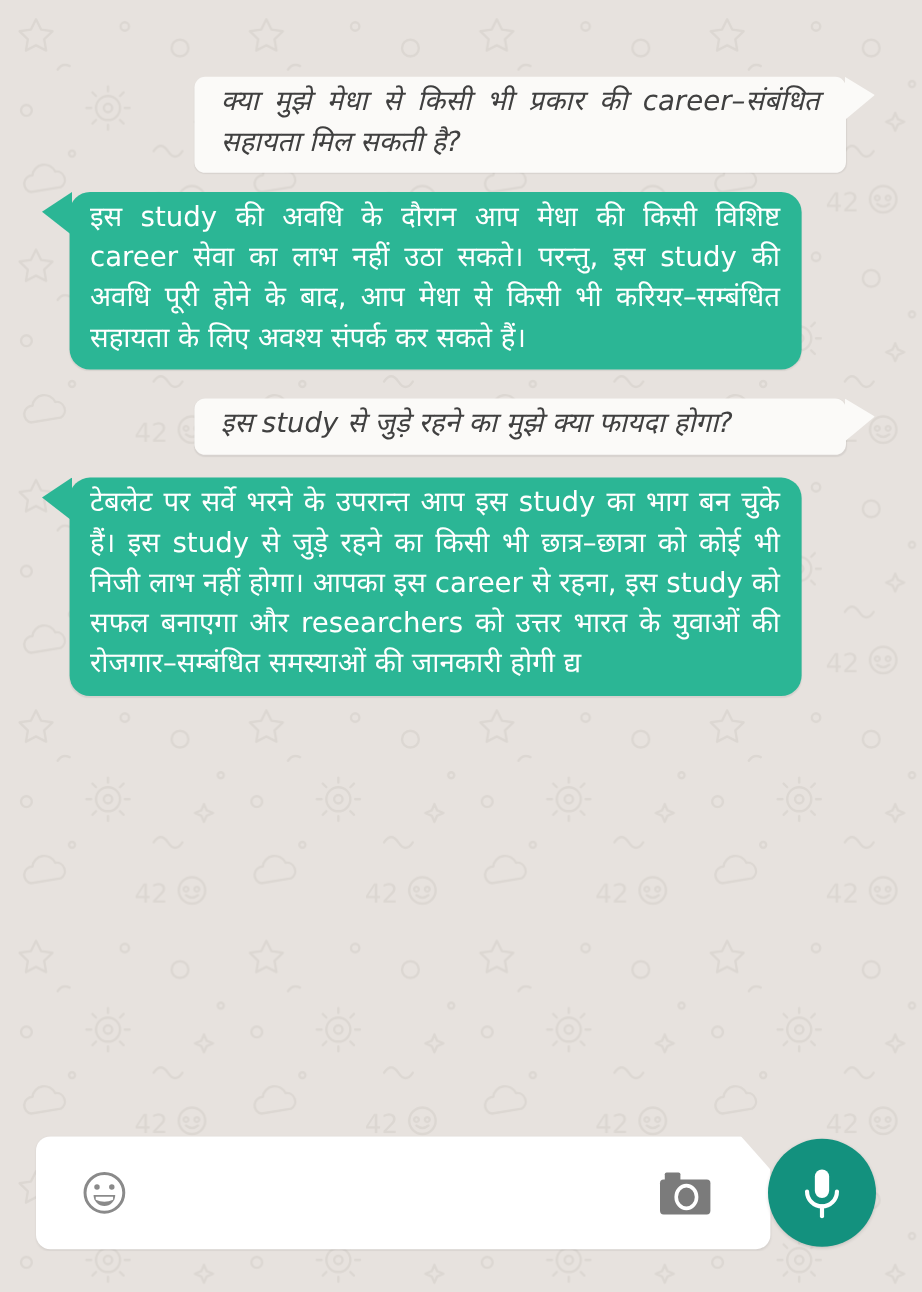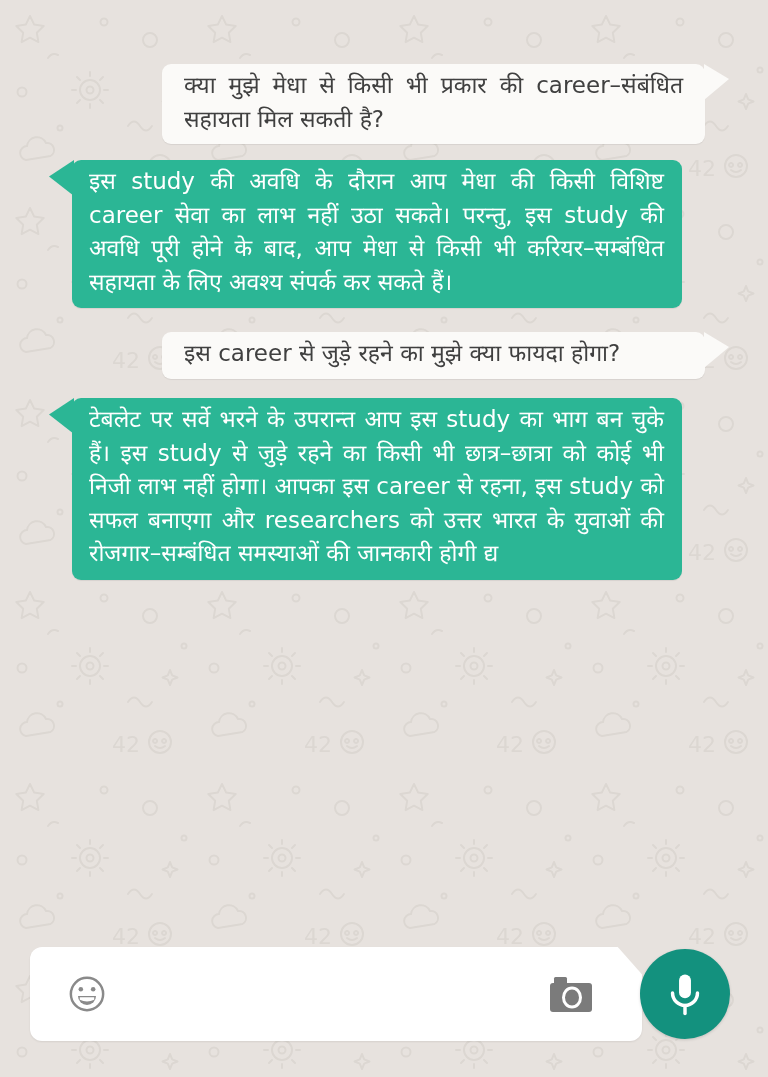--- a/index.html
+++ b/index.html
@@ -36,27 +36,29 @@
     border-radius: 9px;
     box-shadow: 0 1px 1px rgba(0,0,0,0.07);
   }
   .bubble .txt { display: inline; }
   .bubble.outgoing {
     right: 63px;
     width: 543px;
     background: #fbfaf8;
     color: #404040;
     padding: 5px 22px 8px 22px;
+    font-style: italic;
   }
   .bubble.incoming {
-    left: 72px;
+    left: 58px;
     width: 610px;
     background: #2bb695;
     color: #ffffff;
     padding: 5px 18px 9px 17px;
+    border-radius: 17px;
   }
   .bubble-1 { top: 64px;  min-height: 76px; }
   .bubble-2 { top: 160px; min-height: 142px; }
   .bubble-3 { top: 332px; min-height: 41px; }
   .bubble-4 { top: 398px; min-height: 175px; }
   .tail {
     position: absolute;
     top: 0;
     width: 25px;
     height: 36px;
@@ -177,21 +179,21 @@
       <span class="txt">क्या मुझे मेधा से किसी भी प्रकार की career–संबंधित सहायता मिल सकती है?</span>
     </div>
 
     <div class="bubble incoming bubble-2">
       <span class="tail"></span>
       <span class="txt">इस study की अवधि के दौरान आप मेधा की किसी विशिष्ट career सेवा का लाभ नहीं उठा सकते। परन्तु, इस study की अवधि पूरी होने के बाद, आप मेधा से किसी भी करियर–सम्बंधित सहायता के लिए अवश्य संपर्क कर सकते हैं।</span>
     </div>
 
     <div class="bubble outgoing bubble-3">
       <span class="tail"></span>
-      <span class="txt">इस career से जुड़े रहने का मुझे क्या फायदा होगा?</span>
+      <span class="txt">इस study से जुड़े रहने का मुझे क्या फायदा होगा?</span>
     </div>
 
     <div class="bubble incoming bubble-4">
       <span class="tail"></span>
       <span class="txt">टेबलेट पर सर्वे भरने के उपरान्त आप इस study का भाग बन चुके हैं। इस study से जुड़े रहने का किसी भी छात्र–छात्रा को कोई भी निजी लाभ नहीं होगा। आपका इस career से रहना, इस study को सफल बनाएगा और researchers को उत्तर भारत के युवाओं की रोजगार–सम्बंधित समस्याओं की जानकारी होगी द्य</span>
     </div>
 
   </div>
 
   <div class="composer">

